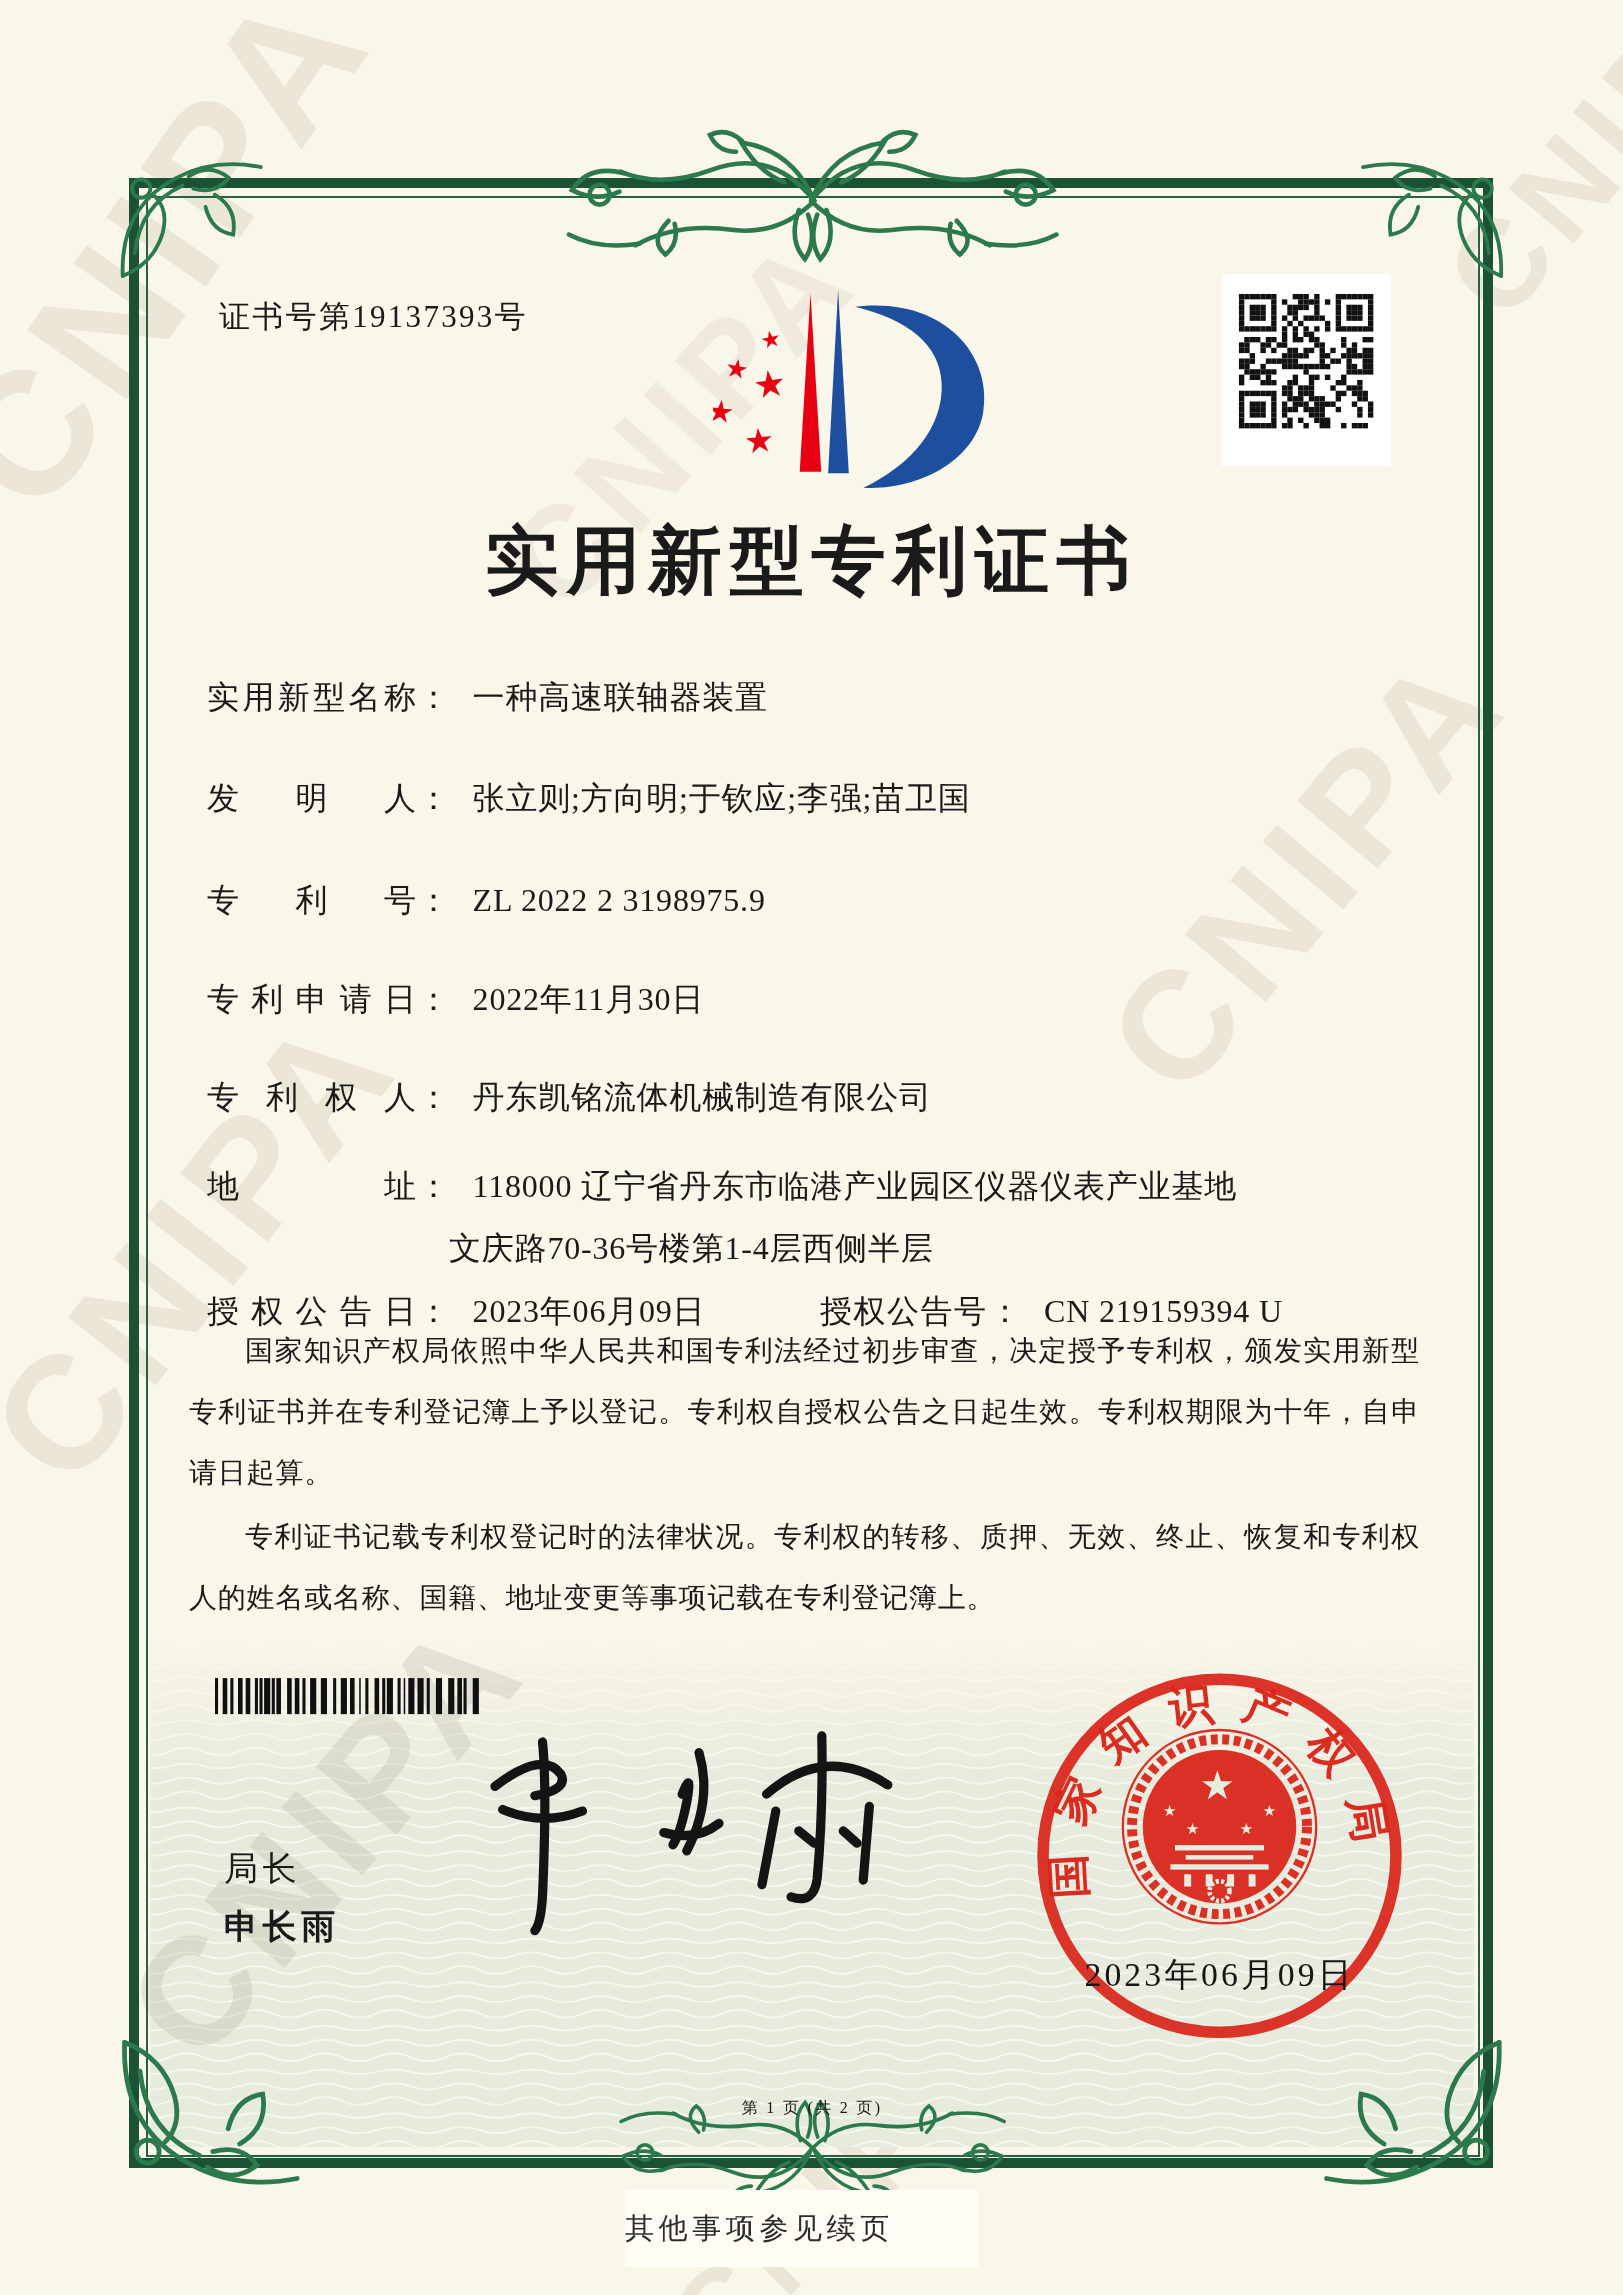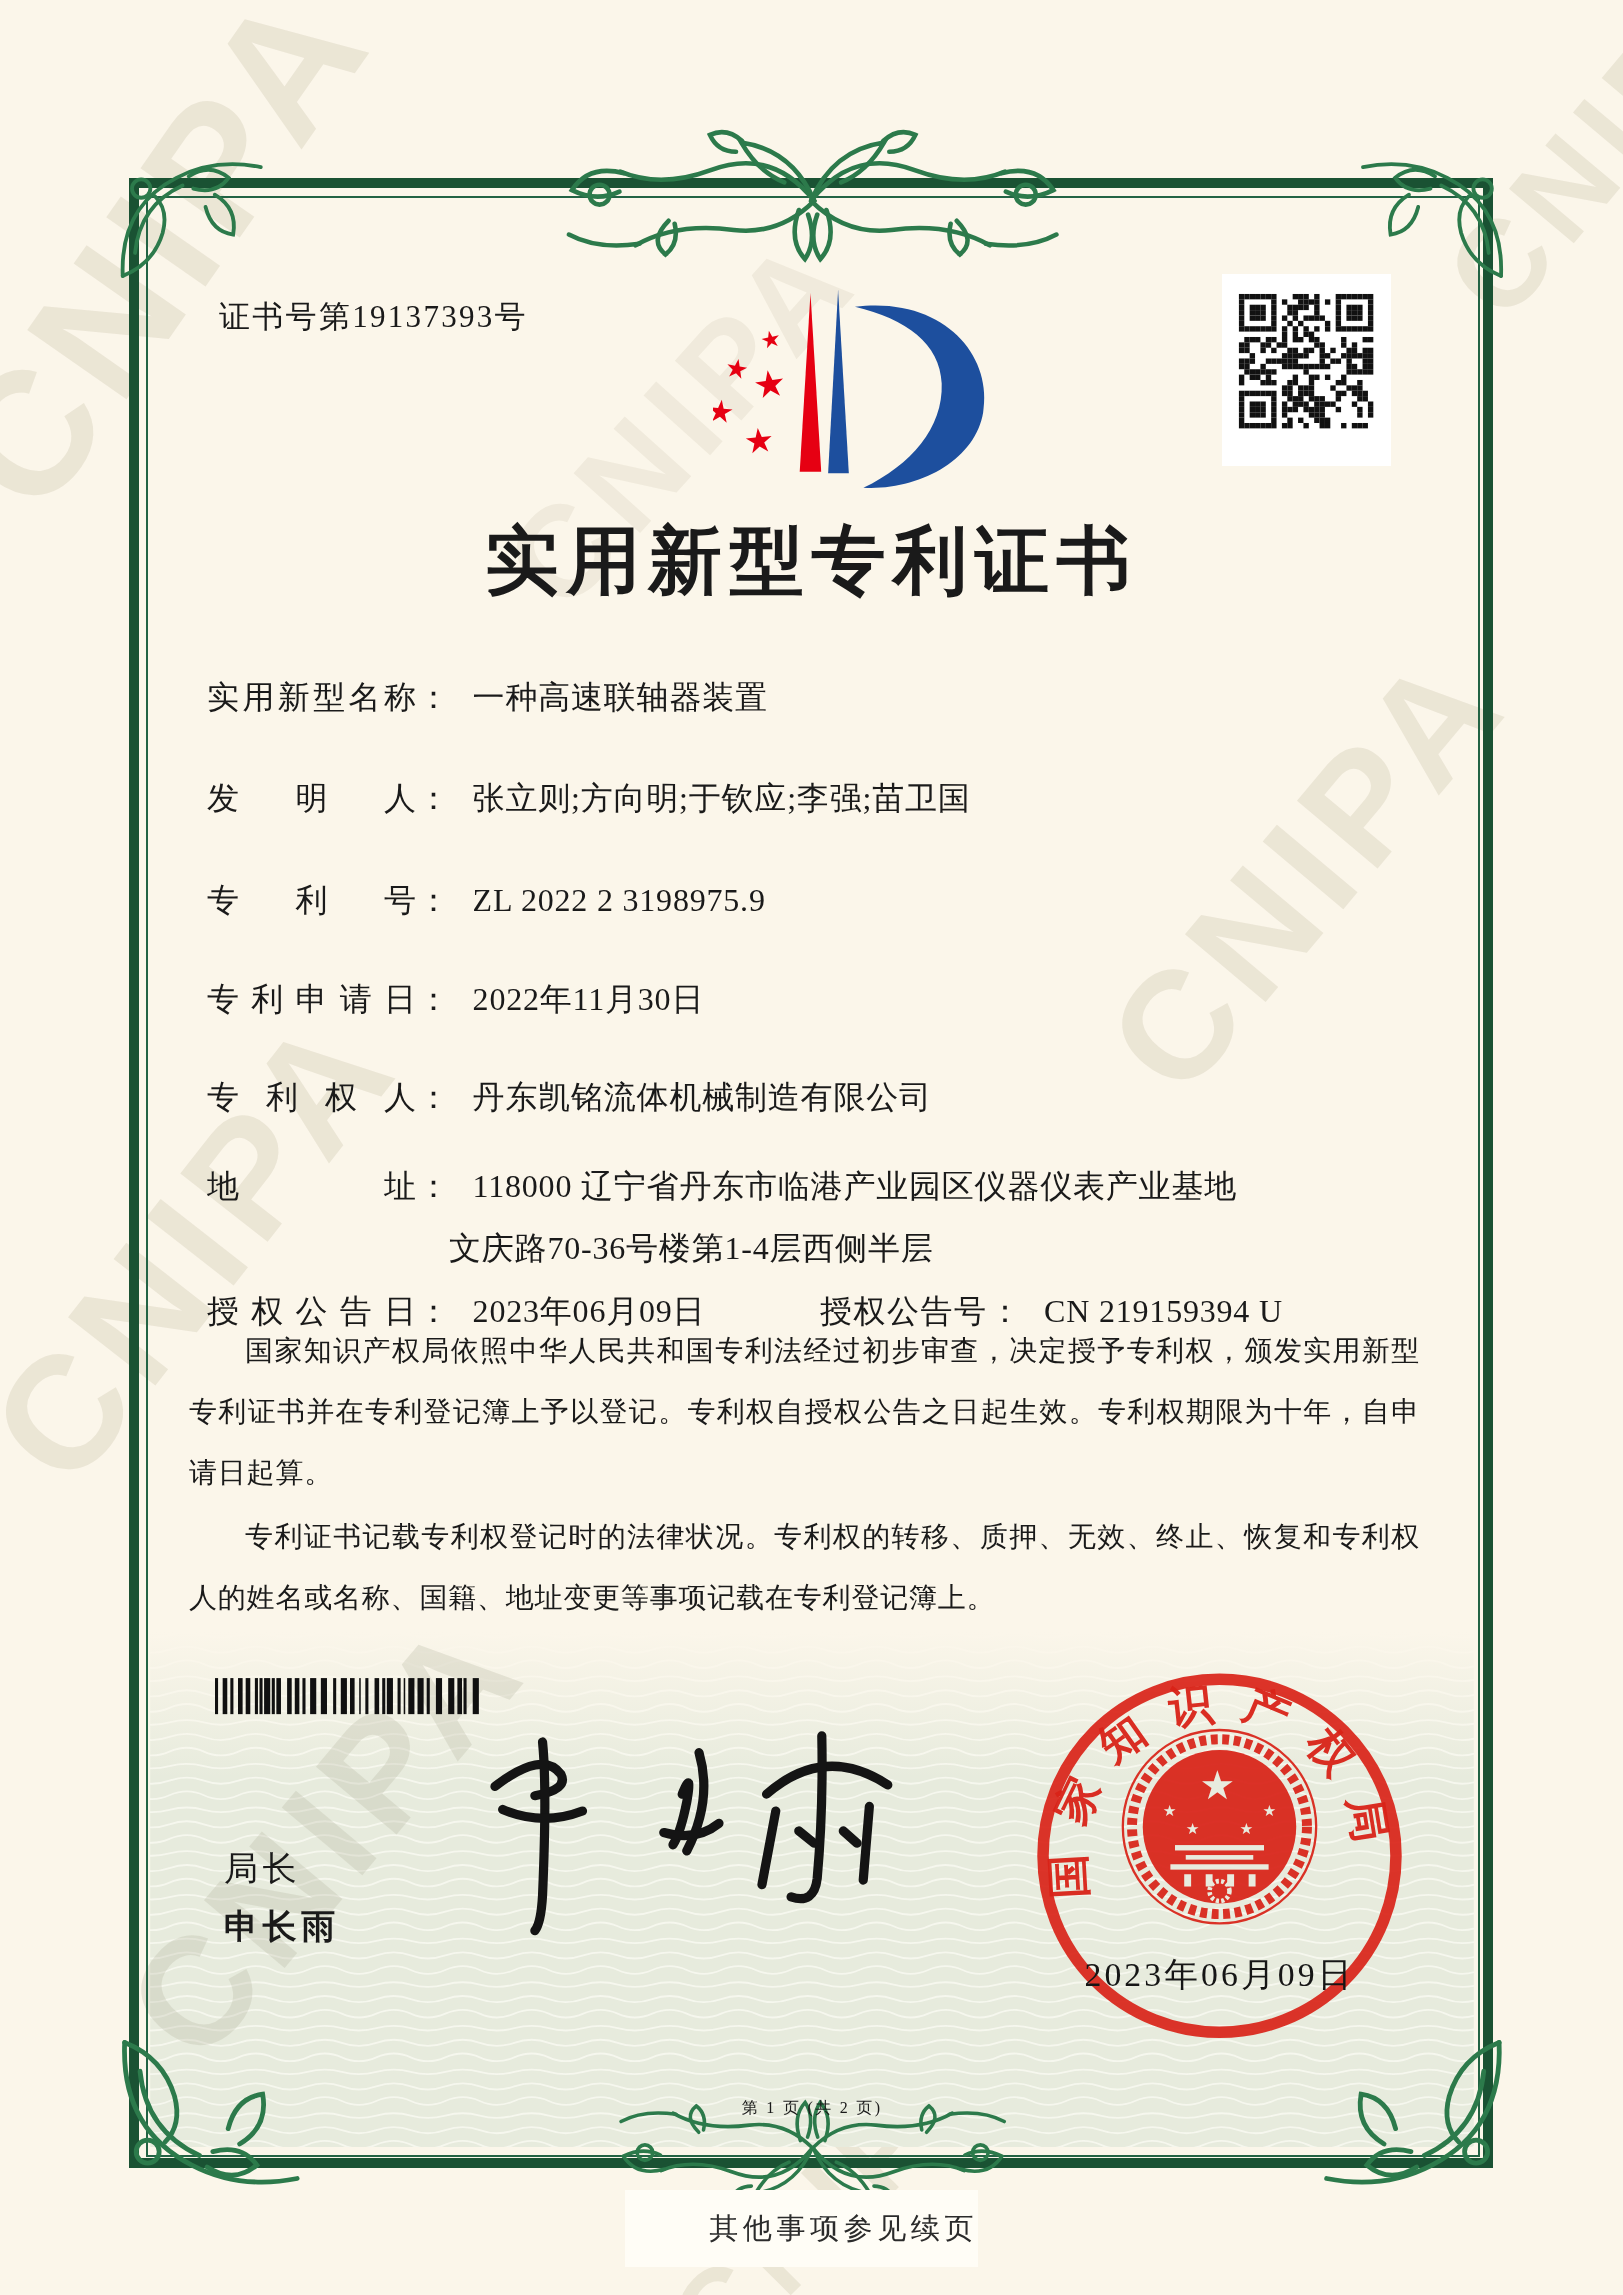--- a/index.html
+++ b/index.html
@@ -75,21 +75,21 @@
     font-family:"Liberation Sans","DejaVu Sans",sans-serif;letter-spacing:4.6px;
   }
   #signature-svg{left:429px;top:1702px;z-index:4;}
   #seal-svg{left:1020px;top:1664px;z-index:5;}
   .page-footer{
     left:150px;top:2098px;width:1324px;text-align:center;
     font-size:16px;letter-spacing:2.3px;z-index:4;
   }
   .cont-box{
     left:625px;top:2190px;width:353px;height:77px;
-    background:#fffdf6;z-index:3;text-align:right;
+    background:#fffdf6;z-index:3;text-align:left;
   }
   .cont-box span{
     font-size:29px;letter-spacing:4.6px;line-height:77px;color:#2b2b2b;
   }
   #qr-svg{left:1222px;top:274px;z-index:3;}
   #logo-svg{left:713px;top:282px;z-index:3;}
   #ornaments{left:0;top:0;z-index:3;pointer-events:none;}
 </style>
 </head>
 <body>

